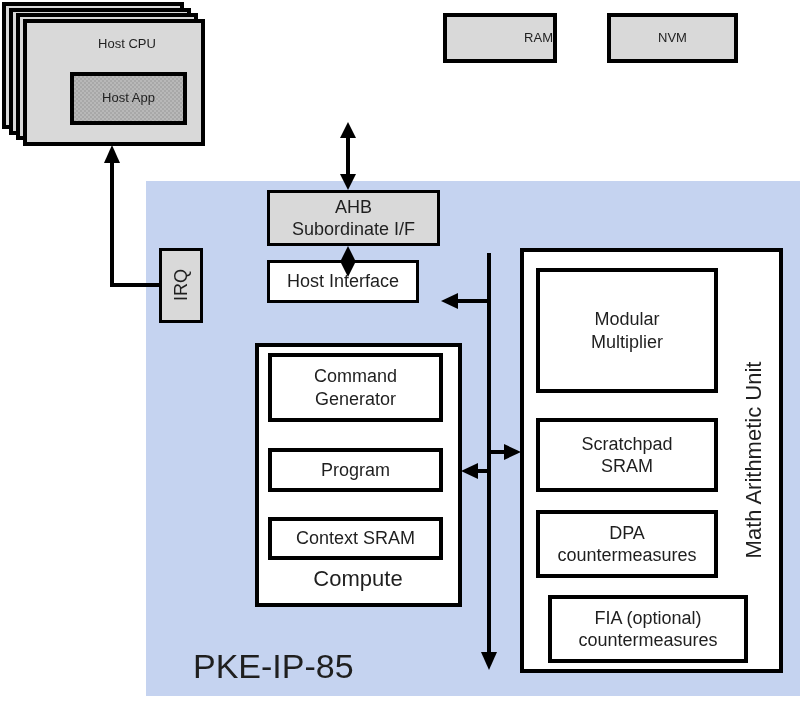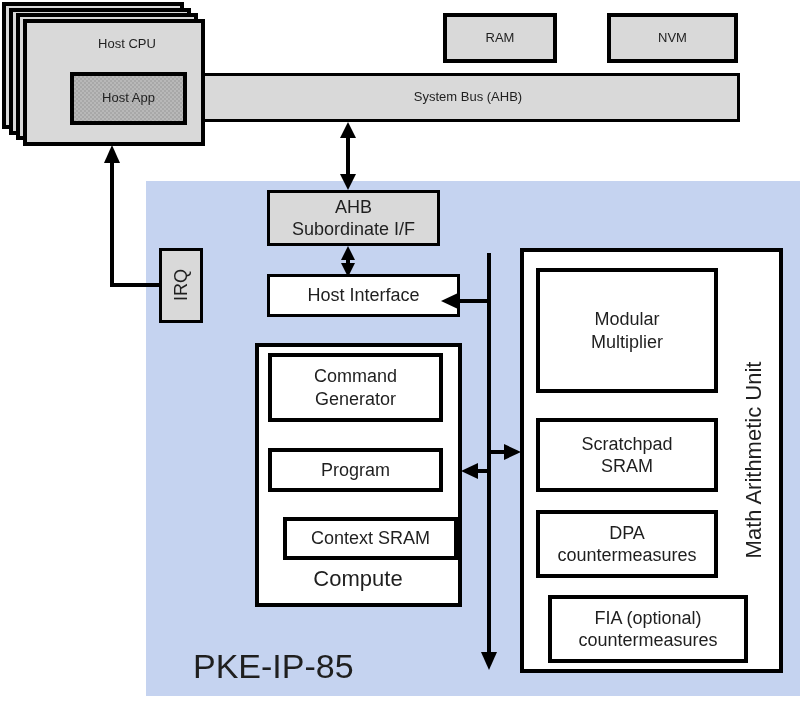--- a/index.html
+++ b/index.html
@@ -43,61 +43,58 @@
   #arrowlayer polygon{fill:#000;stroke:none;}
   .z1{z-index:1}.z2{z-index:2}.z3{z-index:3}
 </style>
 </head>
 <body>
 
 <div id="stage">
 
   <div class="bluepanel" style="left:146px;top:181px;width:654px;height:515px;"></div>
 
-  <div class="box gray z1 f19" style="left:196px;top:73px;width:544px;height:49px;border-width:3px;">
-    <span>System Bus (AHB)</span>
-  </div>
 
   <div class="box gray z2" style="left:2px;top:2px;width:182px;height:127px;"></div>
   <div class="box gray z2" style="left:9px;top:8px;width:182px;height:127px;"></div>
   <div class="box gray z2" style="left:16px;top:13px;width:182px;height:127px;"></div>
   <div class="box gray z2" style="left:23px;top:19px;width:182px;height:127px;"></div>
   <div class="centerlabel f19 z3" style="left:127px;top:43px;">Host CPU</div>
   <div class="box darkgray z3 f19" style="left:70px;top:72px;width:117px;height:53px;">
     <span>Host App</span>
   </div>
 
-  <div class="box gray z2 f19" style="left:443px;top:13px;width:114px;height:50px;">
+  <div class="box gray z2 f19" style="left:443px;top:13px;width:114px;height:50px;justify-content:flex-end;">
     <span>RAM</span>
   </div>
   <div class="box gray z2 f19" style="left:607px;top:13px;width:131px;height:50px;">
     <span>NVM</span>
   </div>
 
   <div class="box gray z2 f18" style="left:267px;top:190px;width:173px;height:56px;border-width:3px;flex-direction:column;">
     <span>AHB</span>
     <span>Subordinate I/F</span>
   </div>
 
-  <div class="box white z2 f18" style="left:267px;top:274px;width:193px;height:43px;border-width:3px;">
+  <div class="box white z2 f18" style="left:267px;top:260px;width:152px;height:43px;border-width:3px;">
     <span>Host Interface</span>
   </div>
 
   <div class="box gray z2" style="left:159px;top:248px;width:44px;height:75px;border-width:3px;"></div>
   <div class="vlabel f18 z3" style="left:181px;top:285px;">IRQ</div>
 
   <div class="box white z2" style="left:255px;top:343px;width:207px;height:264px;"></div>
   <div class="box white z3 f18" style="left:268px;top:448px;width:175px;height:44px;">
     <span>Program</span>
   </div>
   <div class="box white z3 f18" style="left:268px;top:353px;width:175px;height:69px;flex-direction:column;">
     <span>Command</span>
     <span>Generator</span>
   </div>
-  <div class="box white z3 f18" style="left:268px;top:517px;width:175px;height:43px;margin-left:15px;">
+  <div class="box white z3 f18" style="left:268px;top:517px;width:175px;height:43px;">
     <span>Context SRAM</span>
   </div>
   <div class="centerlabel f22 z3" style="left:358px;top:579px;">Compute</div>
 
   <div class="box white z2" style="left:520px;top:248px;width:263px;height:425px;"></div>
   <div class="vlabel f22 z3" style="left:754px;top:460px;">Math Arithmetic Unit</div>
   <div class="box white z3 f18" style="left:536px;top:268px;width:182px;height:125px;flex-direction:column;">
     <span>Modular</span>
     <span>Multiplier</span>
   </div>

